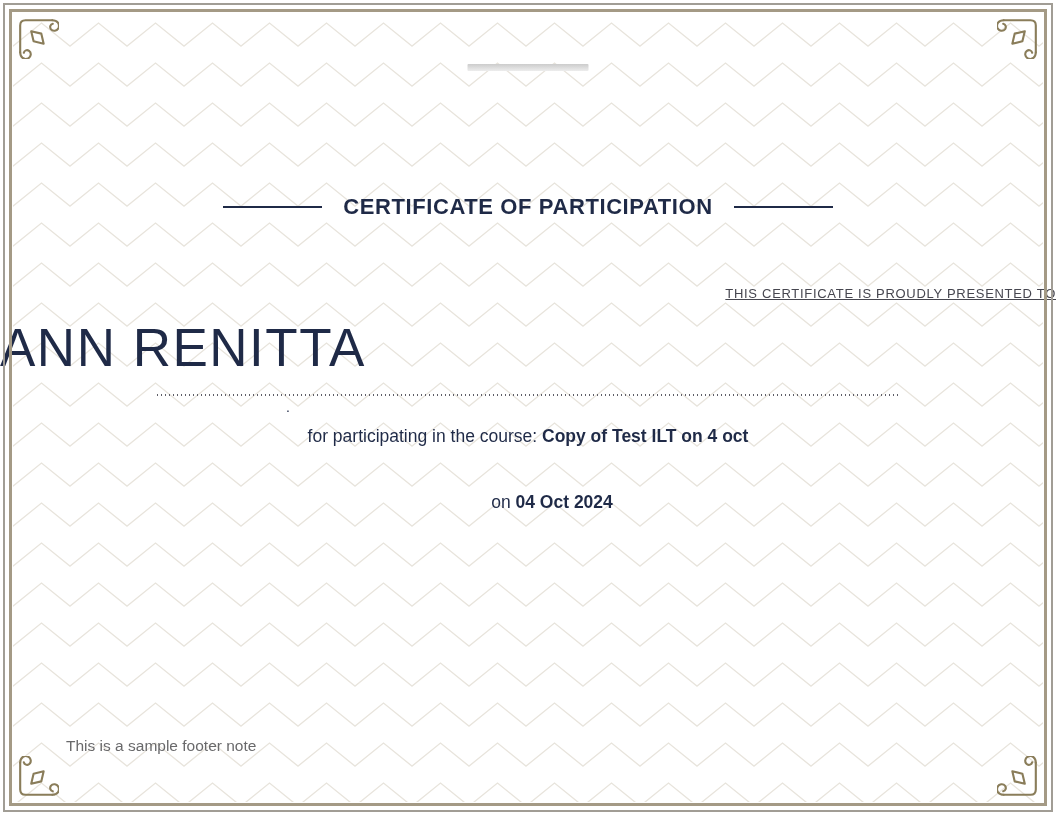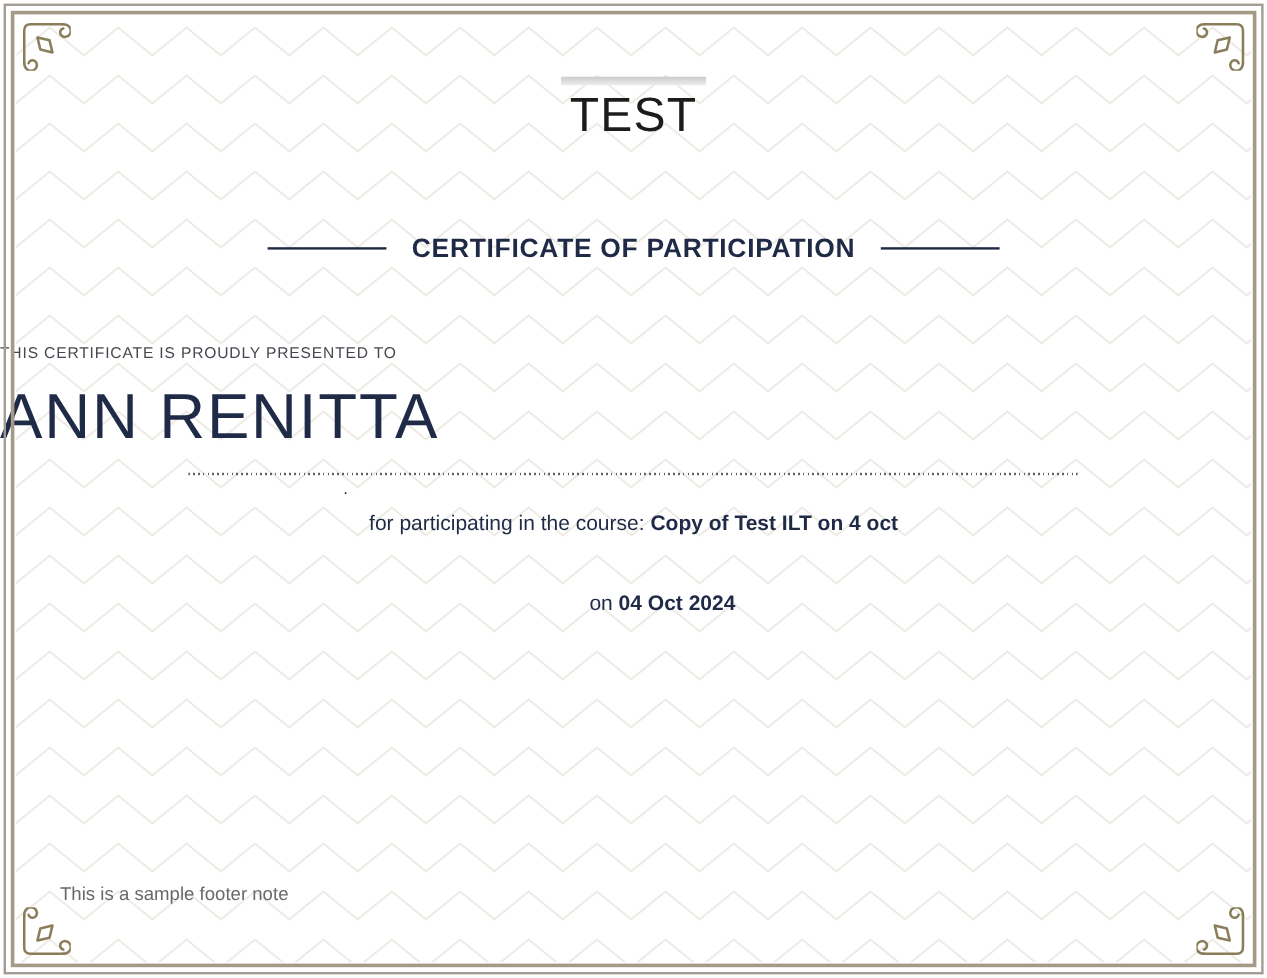--- a/index.html
+++ b/index.html
@@ -112,24 +112,25 @@
     font-size: 22px;
     font-weight: 600;
     letter-spacing: 0.6px;
     color: var(--navy, #1f2a47);
     white-space: nowrap;
   }
   .presented {
     position: absolute;
     top: 286px;
     width: 100%;
-    text-align: left;
+    text-align: right;
     font-size: 13px;
     letter-spacing: 0.7px;
     color: var(--muted_label, #46464f);
+    text-decoration: underline;
   }
   .name {
     position: absolute;
     top: 317px;
     width: 100%;
     font-size: 53px;
     font-weight: 500;
     letter-spacing: 1.5px;
     color: var(--navy, #1f2a47);
     white-space: nowrap;
@@ -169,21 +170,21 @@
     font-size: 17.5px;
     color: var(--navy, #1f2a47);
     padding-left: 24px;
   }
   .bold-seg {
     font-weight: 700;
   }
   .footer-note {
     position: absolute;
     top: 737px;
-    left: 50px;
+    left: 66px;
     font-size: 15.5px;
     color: var(--footer_gray, #69696b);
   }
 </style>
 </head>
 <body>
 
 <div class="certificate">
 
   <div class="pattern-wrap">
@@ -222,21 +223,20 @@
     <path d="M41,7.5 L13,7.5 Q7.5,7.5 7.5,13 L7.5,41"></path>
     <path d="M41,7.5 C46.5,7.5 49,11.5 47.5,15.5 C46,19 41.5,19.5 39.5,16.8 C38,14.6 39,11.8 41.5,11.3"></path>
     <path d="M7.5,41 C7.5,46.5 11.5,49 15.5,47.5 C19,46 19.5,41.5 16.8,39.5 C14.6,38 11.8,39 11.3,41.5"></path>
     <path d="M19,19 L29.5,21.5 L32,32 L21.5,29.5 Z"></path>
   </svg>
 
   <div class="content">
 
     <div class="logo-bar"></div>
 
-    <div class="brand">TEST</div>
 
     <div class="title-row">
       <div class="title-line"></div>
       <div class="title">CERTIFICATE OF PARTICIPATION</div>
       <div class="title-line"></div>
     </div>
 
     <div class="presented">THIS CERTIFICATE IS PROUDLY PRESENTED TO</div>
 
     <div class="name">ANN RENITTA</div>

